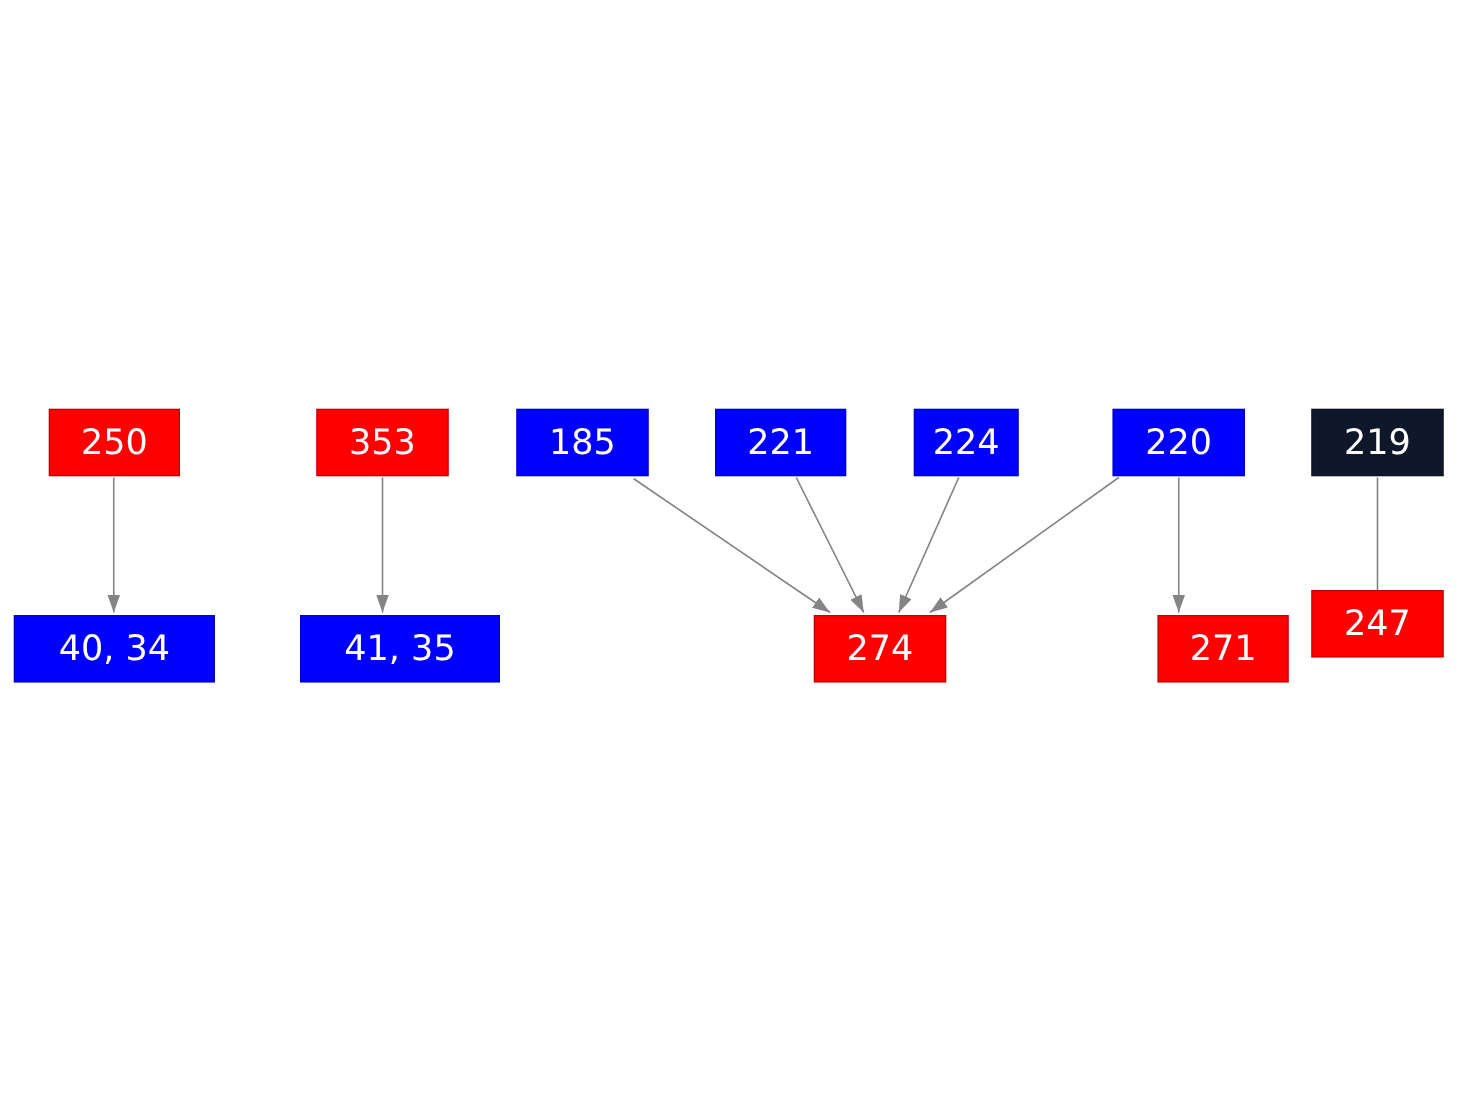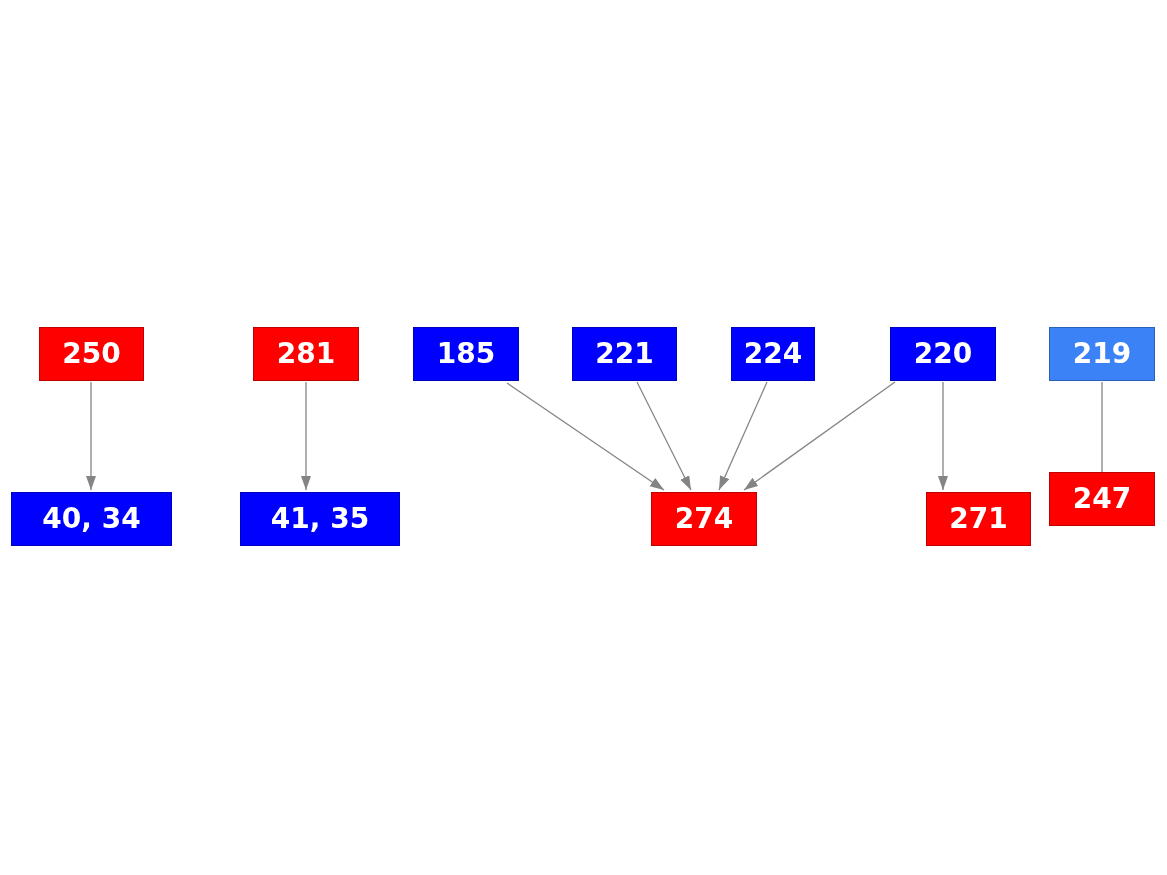--- a/index.html
+++ b/index.html
@@ -7,21 +7,20 @@
     padding: 0;
     background: #ffffff;
     font-family: "DejaVu Sans", "Liberation Sans", sans-serif;
   }
   #canvas {
     position: relative;
     width: 1167px;
     height: 875px;
     background: #ffffff;
     overflow: hidden;
-    font-weight: bold;
   }
   #edge-layer {
     position: absolute;
     left: 0;
     top: 0;
     width: 1167px;
     height: 875px;
   }
   .node {
     position: absolute;
@@ -55,35 +54,35 @@
         <line x1="895" y1="382" x2="744" y2="490" stroke="#848484" stroke-width="1.3" marker-end="url(#arrowhead)"></line>
         <line x1="943" y1="382" x2="943" y2="490" stroke="#848484" stroke-width="1.3" marker-end="url(#arrowhead)"></line>
         <line x1="1102" y1="382" x2="1102" y2="490" stroke="#848484" stroke-width="1.3" marker-end="url(#arrowhead)"></line>
       </g>
   </svg>
   <div id="node-layer">
       <div class="node" style="left: 39px; top: 327px; width: 105px; height: 54px; background: rgb(255, 0, 0); color: rgb(255, 255, 255);">
         <span>250</span>
       </div>
       <div class="node" style="left: 253px; top: 327px; width: 106px; height: 54px; background: rgb(255, 0, 0); color: rgb(255, 255, 255);">
-        <span>281</span>
+        <span>353</span>
       </div>
       <div class="node" style="left: 413px; top: 327px; width: 106px; height: 54px; background: rgb(0, 0, 255); color: rgb(255, 255, 255);">
         <span>185</span>
       </div>
       <div class="node" style="left: 572px; top: 327px; width: 105px; height: 54px; background: rgb(0, 0, 255); color: rgb(255, 255, 255);">
         <span>221</span>
       </div>
       <div class="node" style="left: 731px; top: 327px; width: 84px; height: 54px; background: rgb(0, 0, 255); color: rgb(255, 255, 255);">
         <span>224</span>
       </div>
       <div class="node" style="left: 890px; top: 327px; width: 106px; height: 54px; background: rgb(0, 0, 255); color: rgb(255, 255, 255);">
         <span>220</span>
       </div>
-      <div class="node" style="left: 1049px; top: 327px; width: 106px; height: 54px; background: #3b82f6; color: rgb(255, 255, 255);">
+      <div class="node" style="left: 1049px; top: 327px; width: 106px; height: 54px; background: #0f172a; color: rgb(255, 255, 255);">
         <span>219</span>
       </div>
       <div class="node" style="left: 11px; top: 492px; width: 161px; height: 54px; background: rgb(0, 0, 255); color: rgb(255, 255, 255);">
         <span>40, 34</span>
       </div>
       <div class="node" style="left: 240px; top: 492px; width: 160px; height: 54px; background: rgb(0, 0, 255); color: rgb(255, 255, 255);">
         <span>41, 35</span>
       </div>
       <div class="node" style="left: 651px; top: 492px; width: 106px; height: 54px; background: rgb(255, 0, 0); color: rgb(255, 255, 255); align-items: center;">
         <span>274</span>

